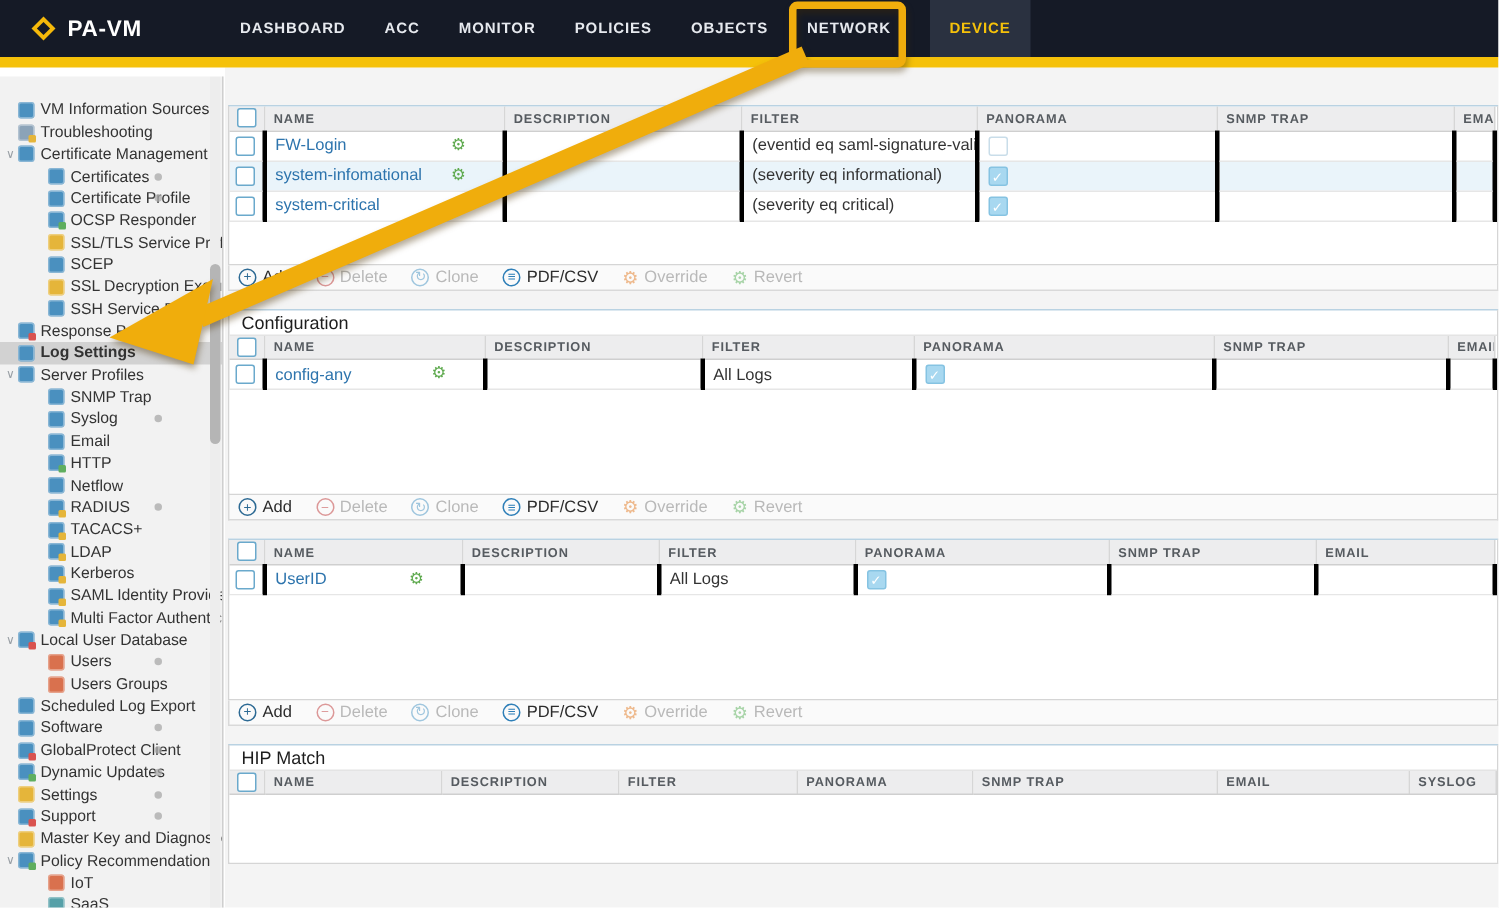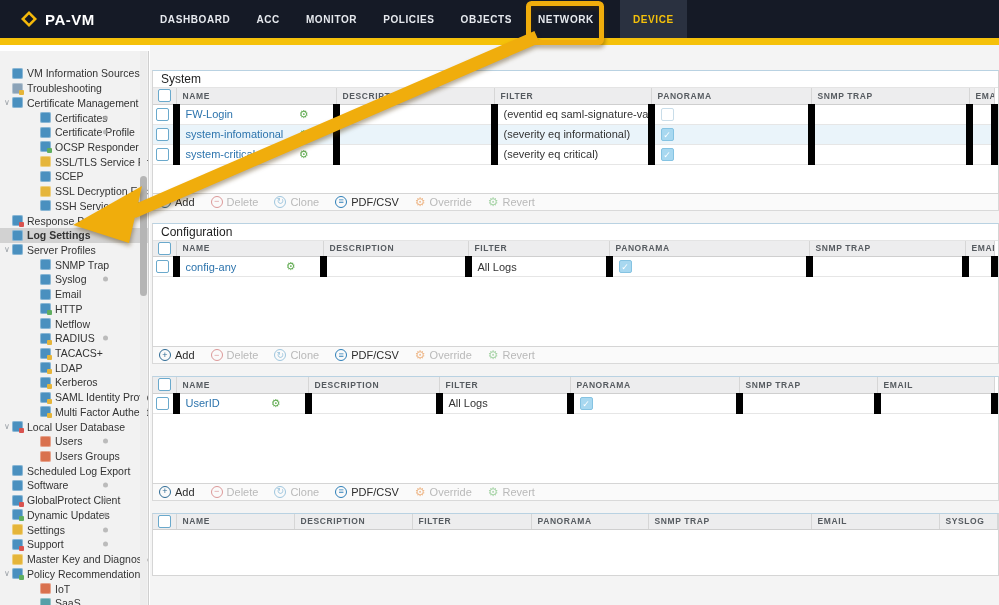--- a/index.html
+++ b/index.html
@@ -12,39 +12,39 @@
   .brand { display:flex; align-items:center; gap:7px; margin-left:20px; }
   .brand-text { color:#fff; font-size:15px; font-weight:bold; letter-spacing:.5px; }
   .tabs { position:absolute; left:160px; top:0; height:38px; display:flex; align-items:stretch; gap:26px; }
   .tab { display:flex; align-items:center; color:#e6e9ee; font-size:10px; font-weight:bold; letter-spacing:.6px; cursor:pointer; }
   .tab.active { background:#2a3140; padding:0 13px; color:#f5c10a; }
 
   
   .sidebar { position:absolute; left:0; top:51px; width:149px; height:560px; background:#f2f2f2; border-right:1px solid #cfcfcf; padding-top:15px; overflow:hidden; z-index:5; }
   .srow { position:relative; height:14.72px; display:flex; align-items:center; white-space:nowrap; cursor:pointer; }
   .srow.lvl1 { padding-left:2px; }
-  .srow.lvl2 { padding-left:30px;align-items:center; }
+  .srow.lvl2 { padding-left:22px;align-items:center; }
   .srow.sel { background:#d2d2d2; font-weight:bold; }
   .tgl { width:10px; font-size:8px; color:#9aa0a6; flex:0 0 10px; text-align:center; }
   .sicon { position:relative; width:11px; height:11px; border-radius:2px; margin-right:4px; flex:0 0 11px; box-shadow:inset 0 0 0 1px rgba(255,255,255,.35); }
   .sicon .badge { position:absolute; right:-1px; bottom:-1px; width:5px; height:5px; border-radius:1px; }
   .slabel { font-size:10.5px; color:#333; }
   .dot { position:absolute; left:103px; top:50%; transform:translateY(-50%); width:5px; height:5px; border-radius:50%; background:#a8a8a8; opacity:.75; }
   .sb-track { position:absolute; right:1px; top:0; width:7px; height:100%; background:#ededed; }
   .sb-thumb { position:absolute; right:1px; top:125px; width:7px; height:120px; background:#b5b5b5; border-radius:4px; }
 
   
   .content { position:absolute; left:150px; top:45px; width:849px; height:560px; background:#f4f4f4; padding:25px 0 0 2px; overflow:hidden; }
   .section { margin-bottom:12px; }
   .panel { background:#fff; border:1px solid #d5d5d5; border-top-color:#b9d2e2; }
   .sec-title { height:17px; line-height:17px; padding-left:8px; font-size:12px; color:#1d1d1d; border-bottom:1px solid #e4e4e4; }
   table { width:100%; border-collapse:collapse; table-layout:fixed; }
   th { height:16px; background:#ededee; font-size:8.5px; font-weight:bold; letter-spacing:.6px; color:#565b60; text-align:left; padding:0 6px; border-right:1px solid #d6d6d6; border-bottom:1px solid #cfcfcf; overflow:hidden; white-space:nowrap; }
   th.cbcol, td.cbcol { width:23px; text-align:center; padding:0; }
-  td { height:20px; font-size:11px; color:#333; padding:0 6px; border-right:7px solid #000000; border-bottom:1px solid #e6e6e6; overflow:hidden; white-space:nowrap;margin-left:22px; }
+  td { height:20px; font-size:11px; color:#333; padding:0 6px; border-right:3px solid #000000; border-bottom:1px solid #e6e6e6; overflow:hidden; white-space:nowrap;margin-left:22px; }
   tr.alt td { background:#eaf4fa; }
   .namecell { display:flex; align-items:center; justify-content:space-between; padding-right:18px; }
   a.link { color:#2d74ad; text-decoration:none; cursor:pointer; }
   .gear { color:#5faa4f; font-size:11px; line-height:11px; }
   .cb { display:inline-block; width:13px; height:13px; border:1px solid #6aa9cc; border-radius:2px; background:#fff; vertical-align:middle; cursor:pointer; }
   .cb.checked { background:#a8d8f0; border-color:#85c3e2; color:#fff; font-size:9px; line-height:12px; text-align:center; }
   .cb.light { border-color:#c9dde9; }
   .filler { background:#fff; }
   .actionbar { height:17px; background:#fafafa; border:1px solid #d9d9d9; border-top:0; display:flex; align-items:center; gap:16px; padding-left:6px; }
   .abtn { display:flex; align-items:center; gap:4px; font-size:11px; color:#2c2c2c; cursor:pointer; }
@@ -306,21 +306,20 @@
         <span class="sicon" style="background: rgb(86, 160, 168);"></span>
         <span class="slabel">SaaS</span>
       </div>
       <div class="sb-track"></div>
       <div class="sb-thumb"></div>
     </div>
 
   <div class="content" id="content">
       <div class="section">
         <div class="panel">
-          <div class="sec-title">System</div>
           <table>
             <colgroup>
               <col style="width: 23px;">
               <col style="width: 160px;">
               <col style="width: 158px;">
               <col style="width: 157px;">
               <col style="width: 160px;">
               <col style="width: 158px;">
               <col>
             </colgroup>
@@ -543,20 +542,21 @@
             <span>Override</span>
           </span>
           <span class="abtn disabled">
             <span class="igear" style="color: rgb(168, 212, 168);">⚙</span>
             <span>Revert</span>
           </span>
         </div>
       </div>
       <div class="section">
         <div class="panel">
+          <div class="sec-title">HIP Match</div>
           <table>
             <colgroup>
               <col style="width: 23px;">
               <col style="width: 118px;">
               <col style="width: 118px;">
               <col style="width: 119px;">
               <col style="width: 117px;">
               <col style="width: 163px;">
               <col style="width: 128px;">
               <col>

